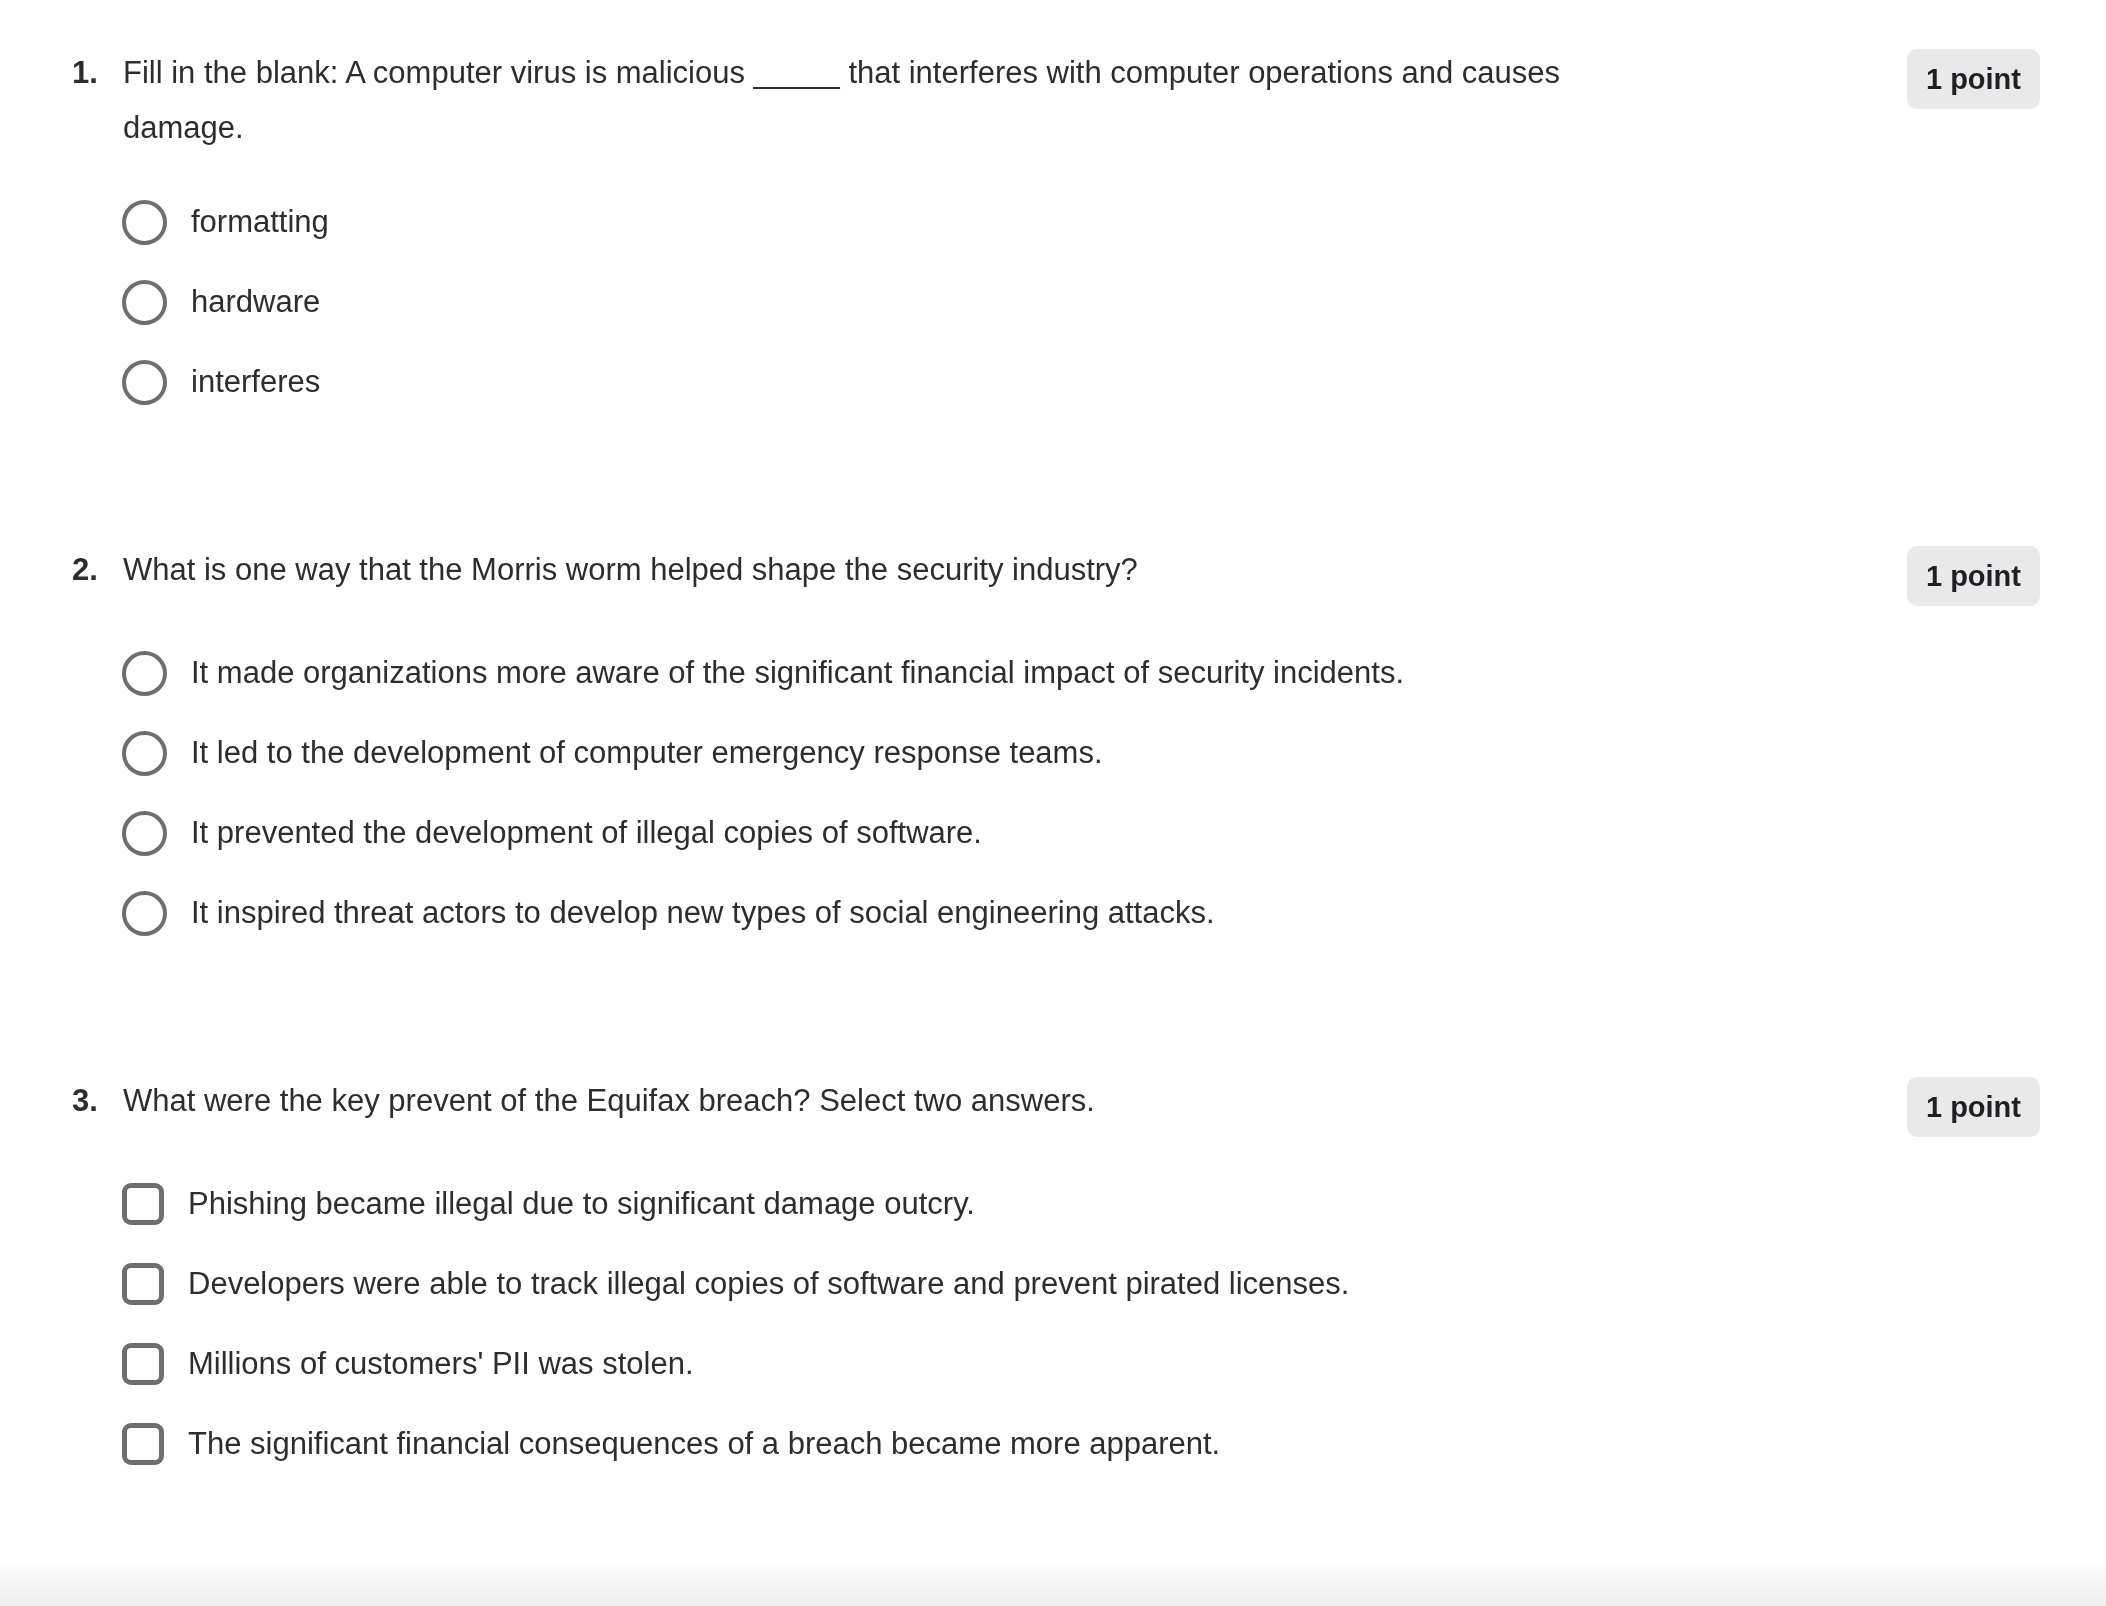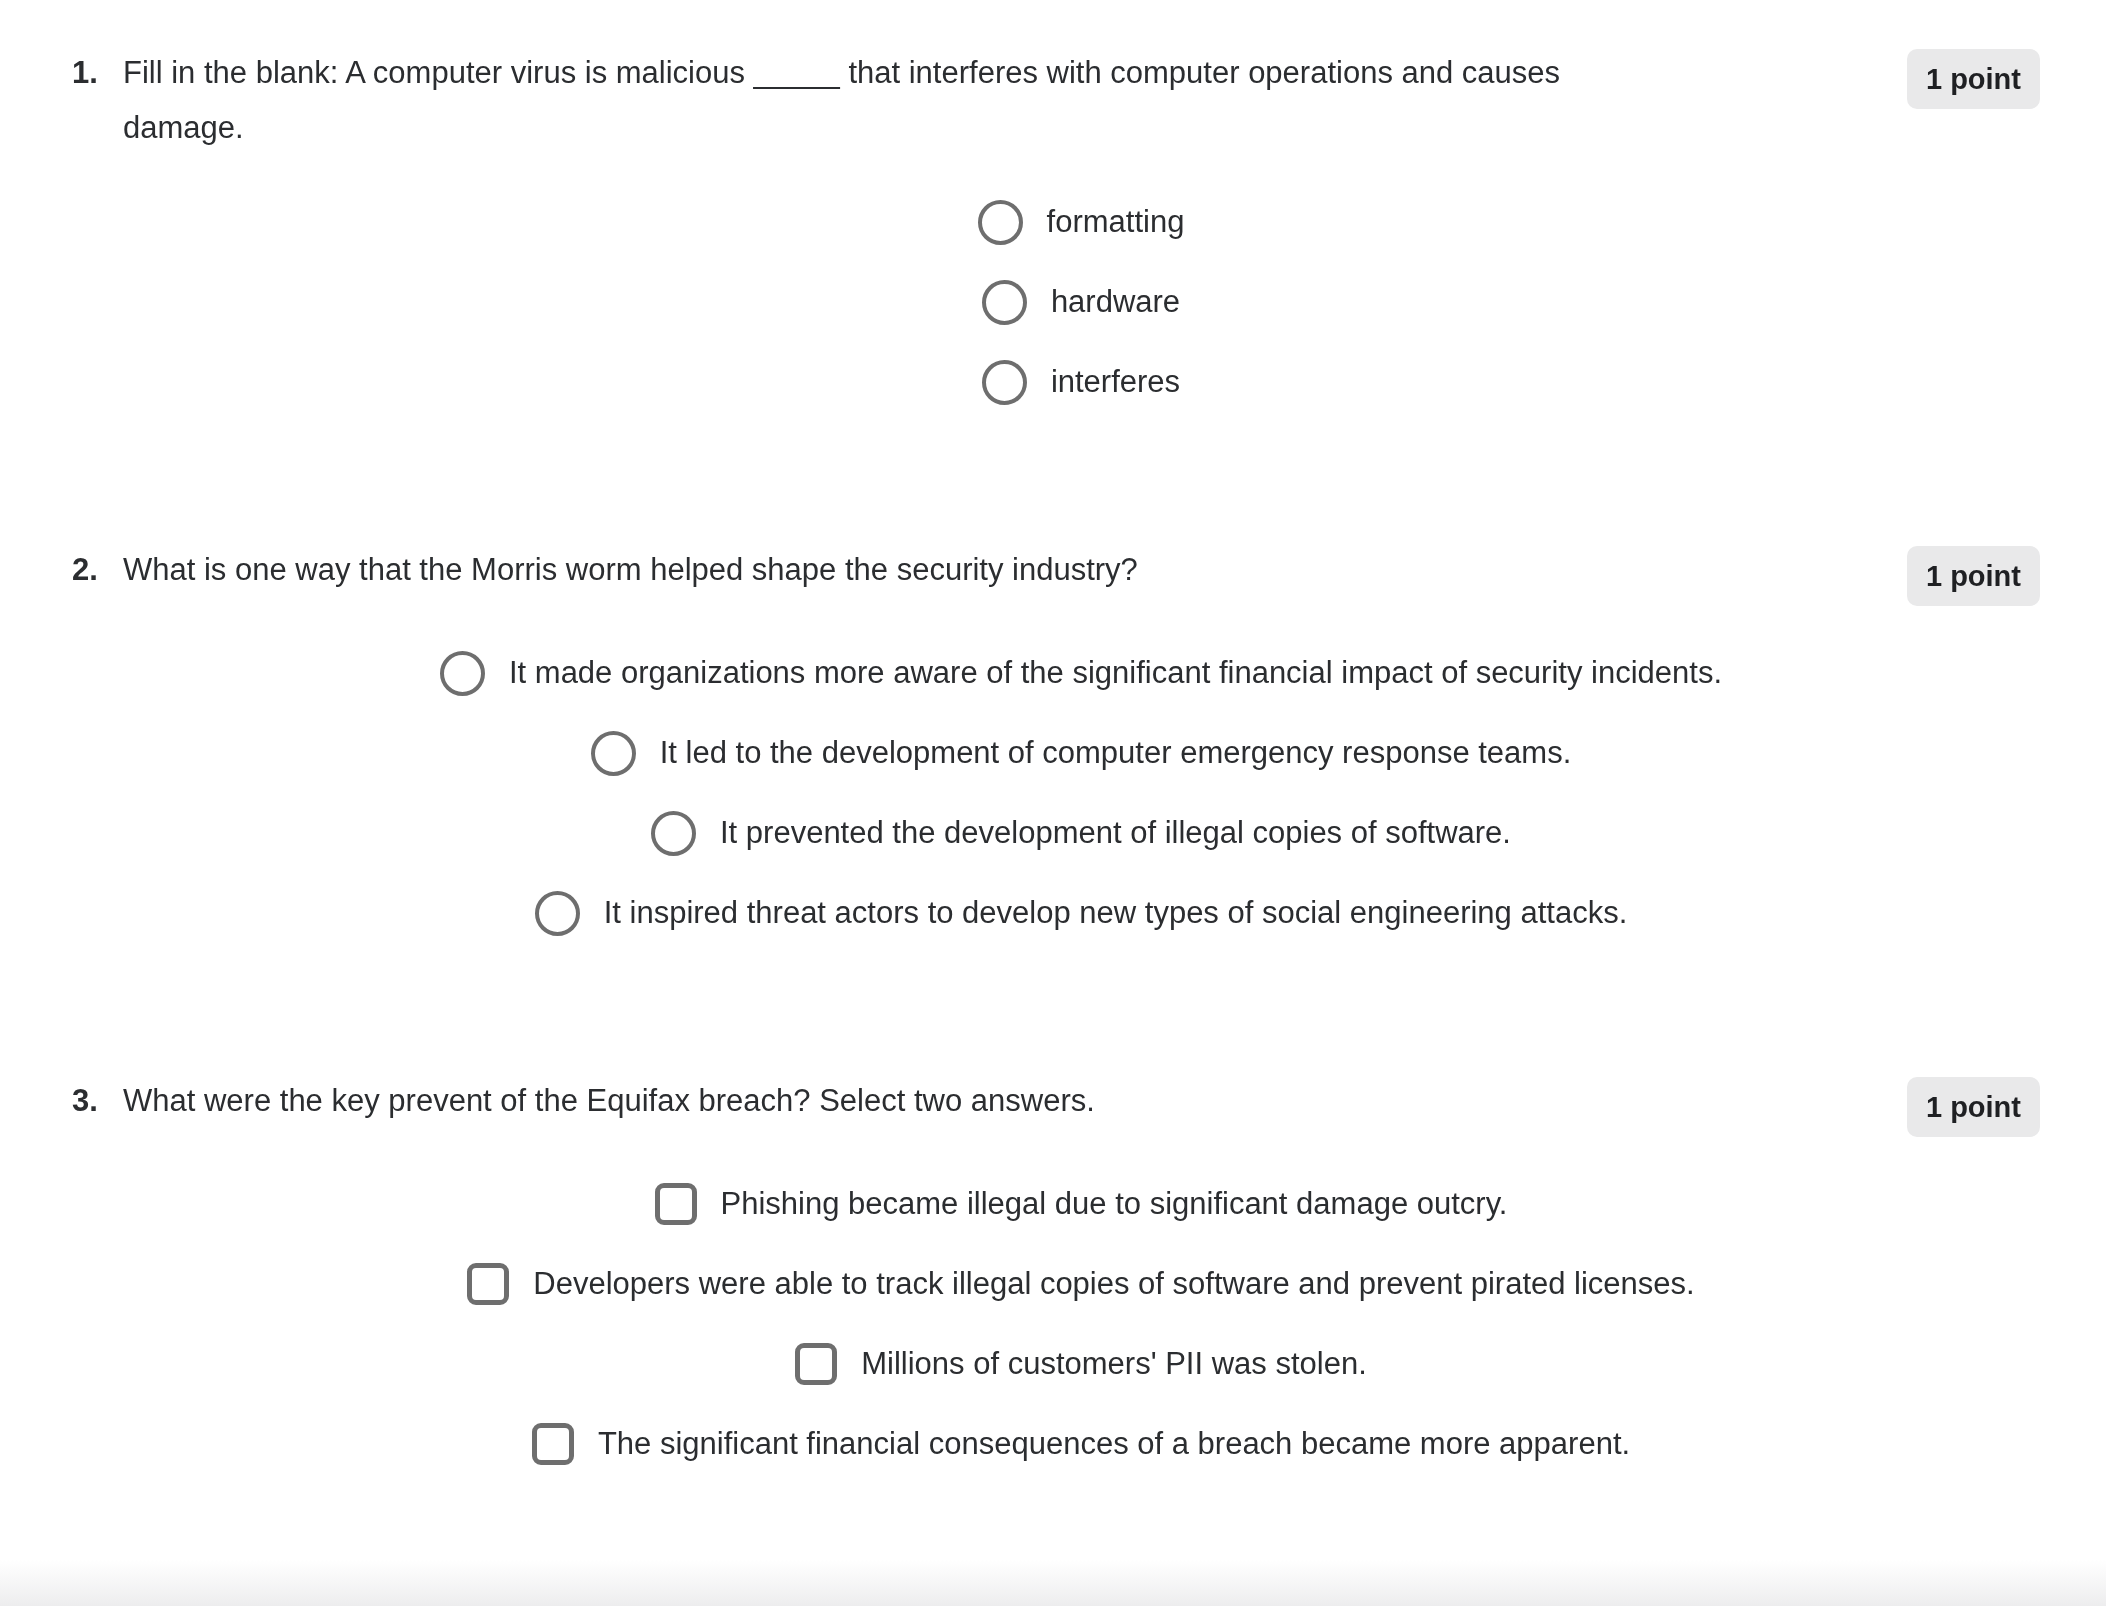--- a/index.html
+++ b/index.html
@@ -56,21 +56,20 @@
     white-space: nowrap;
   }
   .options {
     margin-top: 27px;
     margin-left: 50px;
   }
   .option {
     display: flex;
     align-items: center;
     height: 80px;
-    justify-content: center;
   }
   .control {
     flex: none;
     background: #ffffff;
   }
   .radio {
     width: 45px;
     height: 45px;
     border: 4px solid #6e6e6e;
     border-radius: 50%;

